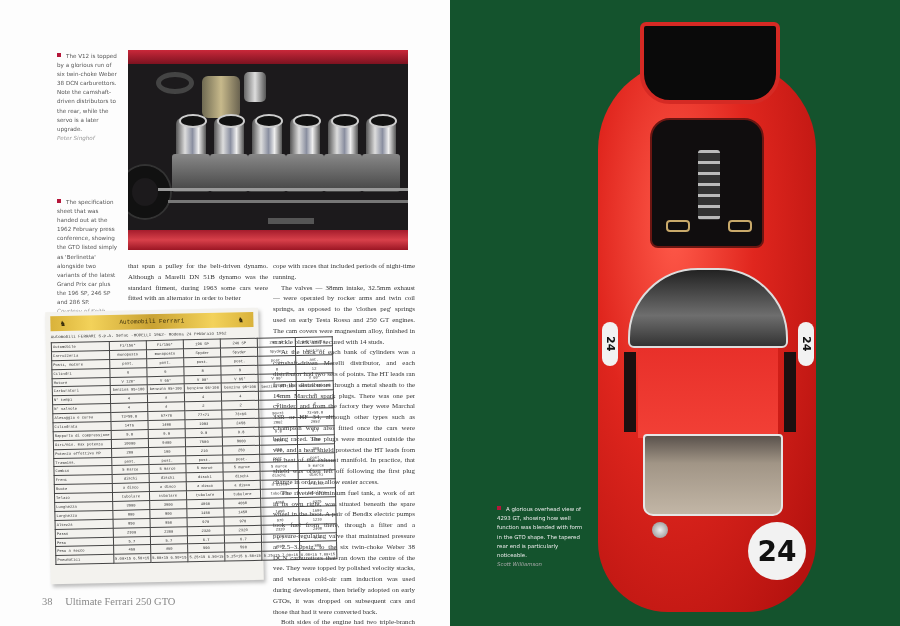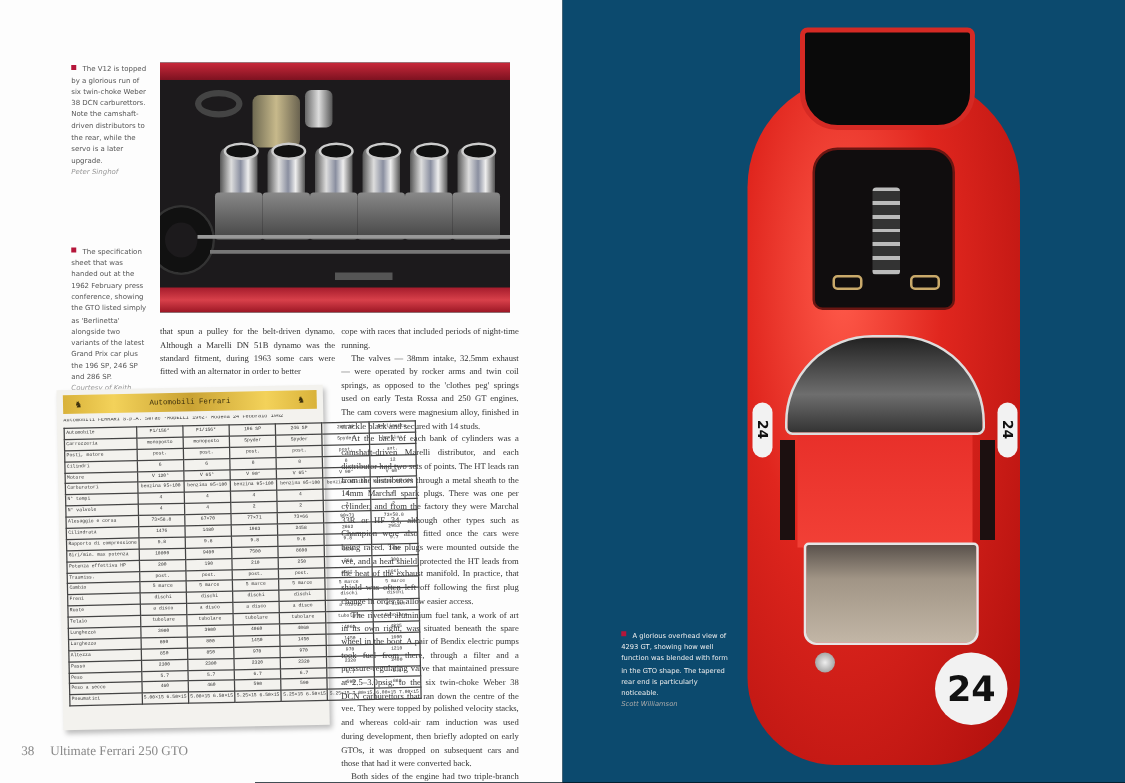--- a/index.html
+++ b/index.html
@@ -1,21 +1,21 @@
 <!DOCTYPE html>
 <html><head>
 <meta charset="utf-8">
 <style>
   * { box-sizing: border-box; margin: 0; padding: 0; }
   html, body { width: 900px; height: 626px; overflow: hidden; background: #000; }
   body { position: relative; font-family: "Liberation Serif", serif; }
 
   .spread { position: absolute; left: 0; top: 0; width: 900px; height: 626px; display: flex; }
   .page-left { position: relative; width: 450px; height: 626px; background: #fdfdfd; }
-  .page-right { position: relative; width: 450px; height: 626px; background: #0c4a6e; }
+  .page-right { position: relative; width: 450px; height: 626px; background: #14532d; }
 
   .section-title {
     position: absolute; left: 57px; top: 14px;
     font-family: "Liberation Serif", serif; font-size: 19px; letter-spacing: 2px;
     color: #777; font-variant: small-caps;
   }
 
   .caption {
     position: absolute; font-family: "DejaVu Sans", sans-serif;
     font-size: 5.6px; line-height: 9.1px; color: #555;
@@ -59,21 +59,21 @@
     background: #f3f2ee; transform: rotate(-1.2deg); box-shadow: 2px 3px 4px rgba(0,0,0,0.25);
     padding: 4px 5px; font-family: "Liberation Mono", monospace; color: #333;
   }
   .spec-banner { height: 15px; background: linear-gradient(90deg,#d9b23a,#f3d25a 20%,#c9a233 50%,#f3d25a 80%,#d9b23a); display: flex; align-items: center; justify-content: space-between; padding: 0 10px; font-size: 6px; color: #3a2e0c; }
   .spec-banner .horse { font-size: 8px; }
   .spec-heading { font-size: 4.2px; margin: 4px 0 3px; white-space: nowrap; overflow: hidden; }
   table.spec { width: 100%; border-collapse: collapse; font-size: 3.8px; }
   table.spec td { border: 0.6px solid #444; text-align: center; padding: 0 1px; height: 8.9px; white-space: nowrap; overflow: hidden; }
   table.spec td:first-child { text-align: left; width: 40px; }
 
-  .footer { position: absolute; left: 17px; top: 596px; font-family: "Liberation Serif", serif; font-size: 10.5px; color: #888; }
+  .footer { position: absolute; left: 42px; top: 596px; font-family: "Liberation Serif", serif; font-size: 10.5px; color: #888; }
   .footer .pnum { margin-right: 10px; }
 
   
   .car { position: absolute; left: 598px; top: 22px; width: 218px; height: 590px; }
   .car .hull { position: absolute; left: 0; top: 38px; width: 218px; height: 552px; border-radius: 90px 90px 70px 70px; background: radial-gradient(ellipse at 35% 30%, #ff5a4a, #e0261e 40%, #b5120f 90%); }
   .car .lid { position: absolute; left: 42px; top: 0; width: 140px; height: 82px; background: #0a0a0a; border: 4px solid #d52a24; border-radius: 6px 6px 30px 30px; }
   .car .bay { position: absolute; left: 52px; top: 96px; width: 114px; height: 130px; background: #100d0e; border-radius: 20px 20px 8px 8px; border: 2px solid #6b1612; }
   .car .block { position: absolute; left: 46px; top: 30px; width: 22px; height: 70px; background: repeating-linear-gradient(180deg,#bbb 0 3px,#333 3px 11px); border-radius: 3px; }
   .car .vent { position: absolute; top: 100px; width: 24px; height: 12px; border: 2px solid #c9a96a; border-radius: 4px; }
   .car .windshield { position: absolute; left: 30px; top: 246px; width: 160px; height: 80px; background: linear-gradient(180deg,#222,#6e6e6e 60%,#333); border-radius: 70px 70px 6px 6px; border: 2px solid #ddd; }

